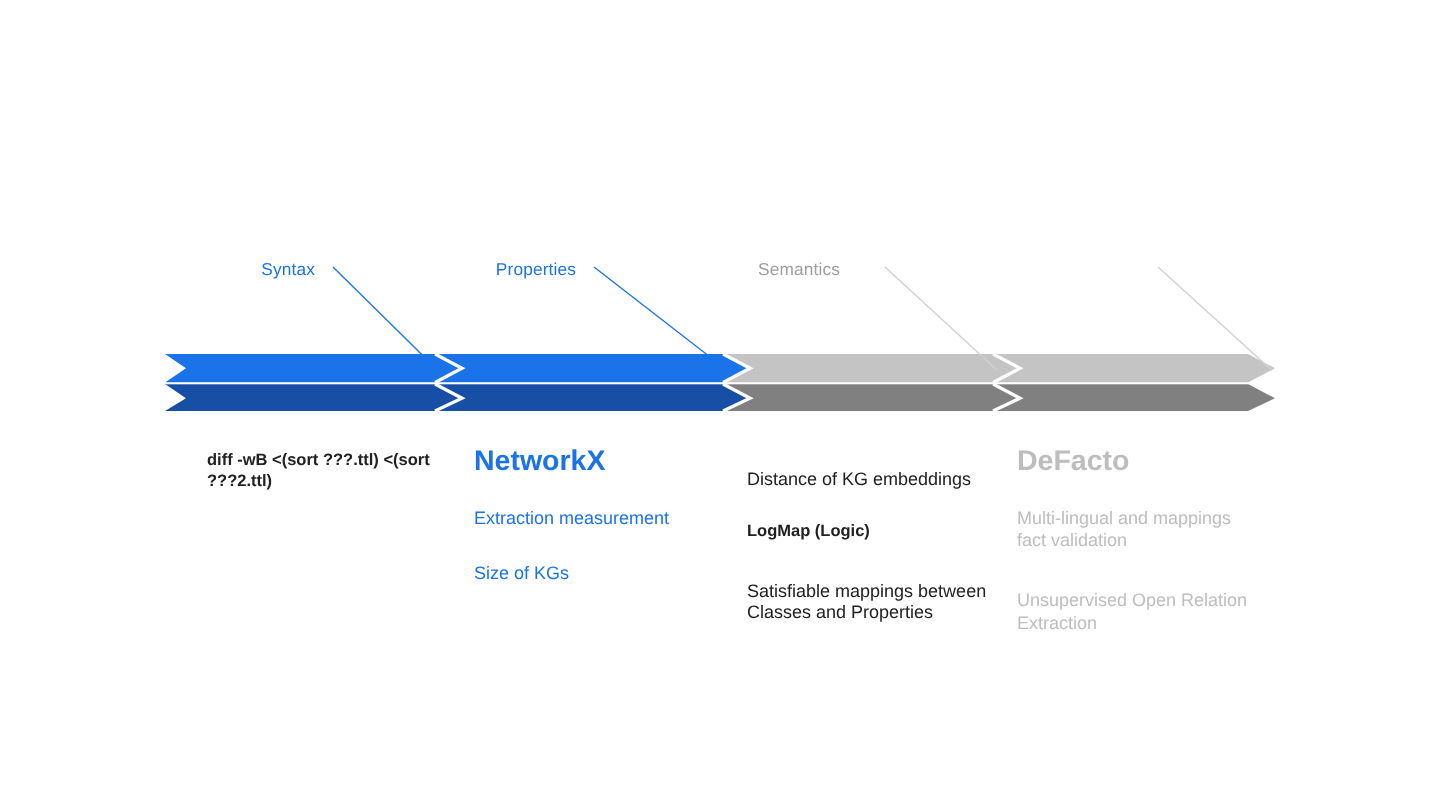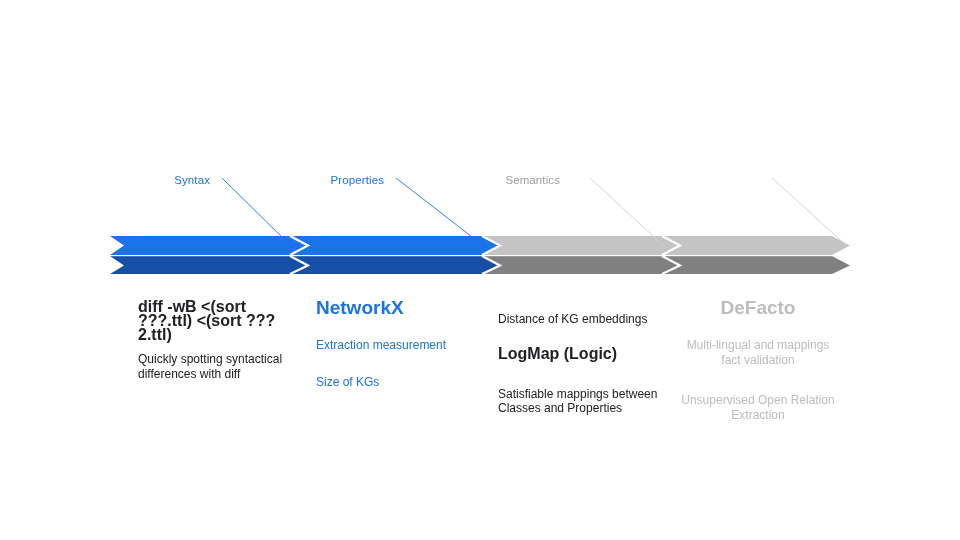--- a/index.html
+++ b/index.html
@@ -69,38 +69,38 @@
     position: absolute;
     top: 300px;
     width: 160px;
   }
   #col-0 { left: 138px; }
   #col-1 { left: 316px; }
   #col-2 { left: 498px; }
   #col-3 { left: 678px; }
 
   .col-title {
-    font-size: 16px;
+    font-size: 11px;
     font-weight: bold;
     line-height: 14px;
     margin: 0 0 0 0;
   }
   .col-title.large {
     font-size: 19px;
     line-height: 16px;
   }
   .col-body {
     font-size: 12px;
     line-height: 14.5px;
     margin: 0;
   }
 
   .tone-dark  { color: #202124; }
   .tone-blue  { color: #1a73e8; }
-  .tone-gray  { color: #bdbdbd; text-align: center; }
+  .tone-gray  { color: #bdbdbd; }
 
   .sp-10 { height: 10px; }
   .sp-22 { height: 22px; }
   .sp-26 { height: 26px; }
 </style>
 </head>
 <body>
 
 <div id="slide">
 
@@ -145,21 +145,20 @@
   <div class="stage-label blue" id="label-syntax">Syntax</div>
 
   <div class="stage-label blue" id="label-structure">Properties</div>
 
   <div class="stage-label gray" id="label-semantics">Semantics</div>
 
 
   <div class="column" id="col-0">
     <div class="col-title tone-dark">diff -wB &lt;(sort ???.ttl) &lt;(sort ???2.ttl)</div>
     <div class="sp-10"></div>
-    <div class="col-body tone-dark">Quickly spotting syntactical differences with diff</div>
   </div>
 
   <div class="column" id="col-1">
     <div class="col-title large tone-blue">NetworkX</div>
     <div class="sp-22"></div>
     <div class="col-body tone-blue">Extraction measurement</div>
     <div class="sp-22"></div>
     <div class="col-body tone-blue">Size of KGs</div>
   </div>
 

